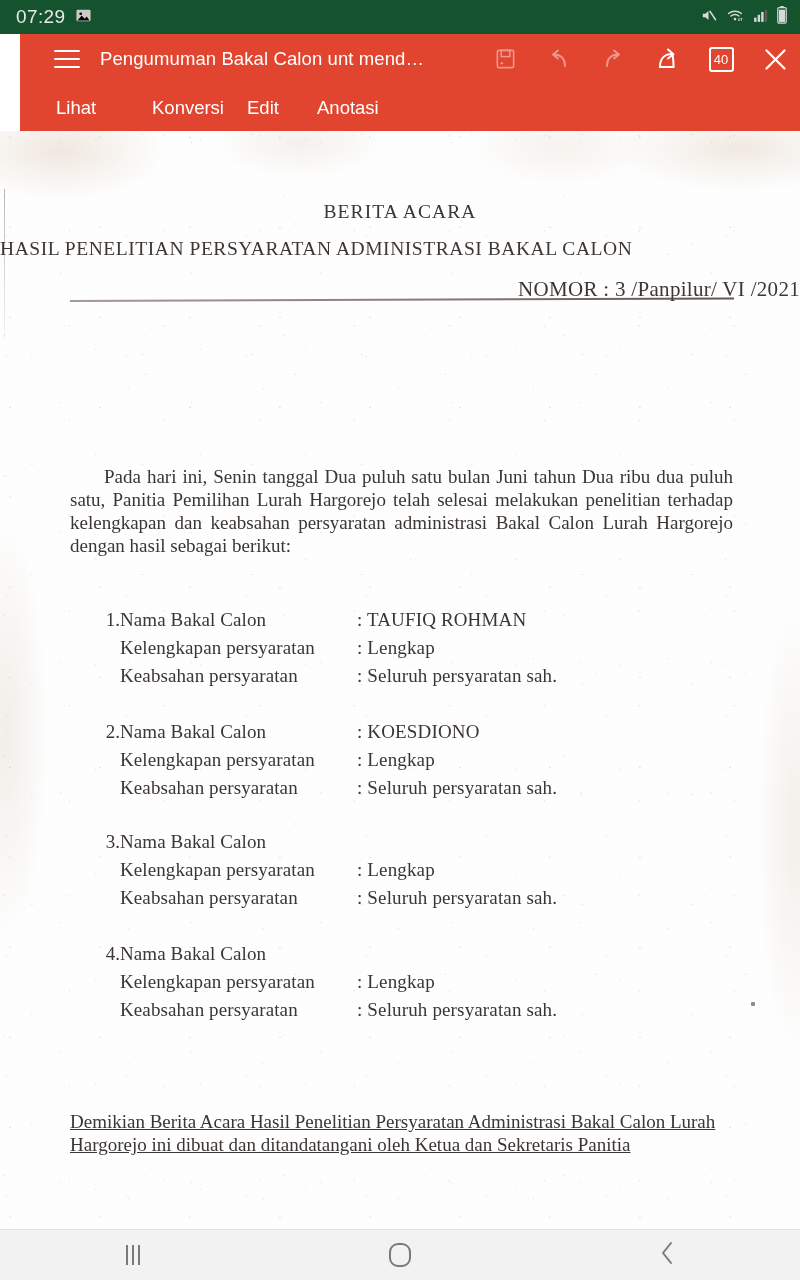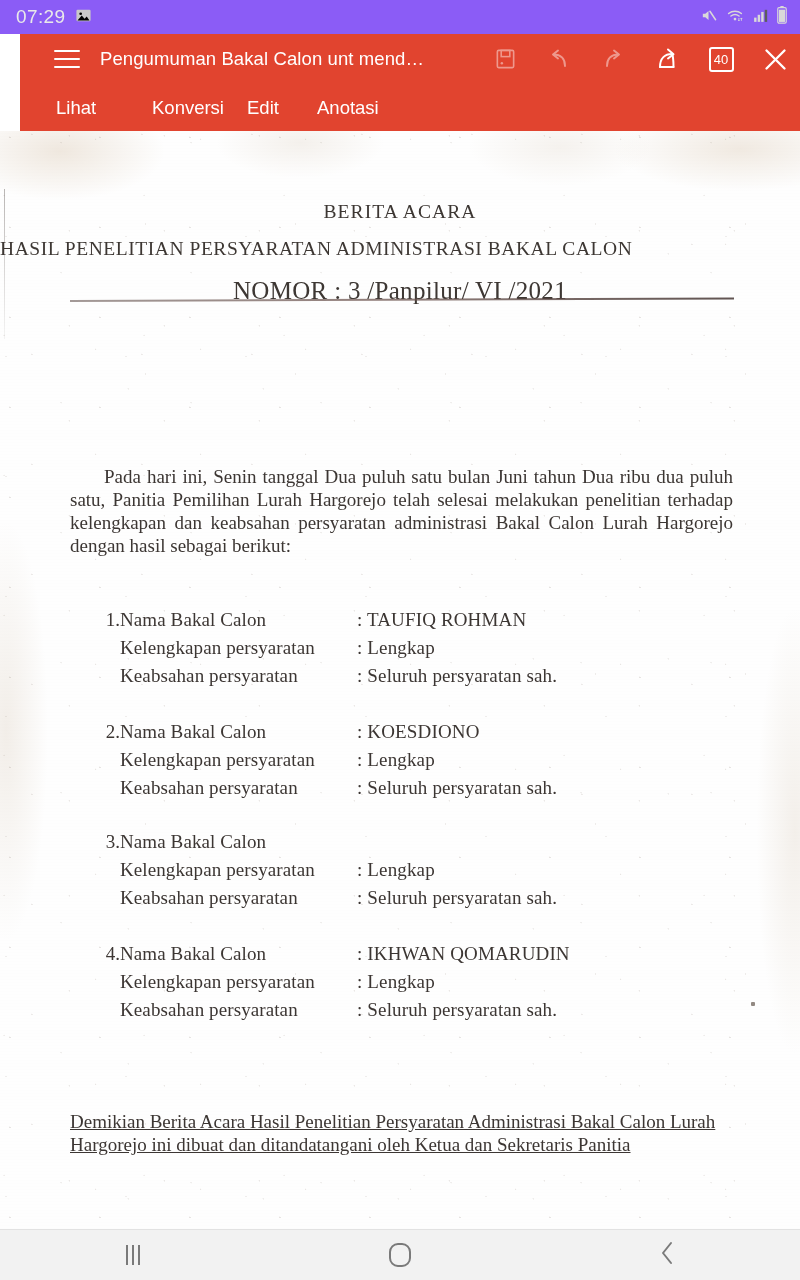--- a/index.html
+++ b/index.html
@@ -7,21 +7,21 @@
     width:800px; height:1280px;
     background:#ffffff;
     font-family:"Liberation Sans", sans-serif;
     overflow:hidden;
   }
   #screen { position:relative; width:800px; height:1280px; overflow:hidden; }
 
   
   .statusbar {
     position:absolute; top:0; left:0; width:800px; height:34px;
-    background:#8b5cf6; color:#e8e8e8;
+    background:#14532d; color:#e8e8e8;
     display:flex; align-items:center; justify-content:space-between;
     padding:0 12px 0 16px;
   }
   .sb-left { display:flex; align-items:center; gap:9px; }
   .sb-time { font-size:19px; letter-spacing:.4px; color:#e9e9e9; }
   .sb-right { display:flex; align-items:center; gap:7px; }
 
   
   .appbar {
     position:absolute; top:34px; left:0; width:800px; height:97px;
@@ -117,21 +117,21 @@
     text-align:center; font-size:19.5px; letter-spacing:1.1px;
     color:#3d3733;
   }
   .h-sub {
     position:absolute; top:107px; left:0; width:800px;
     font-size:19.5px; letter-spacing:.55px;
     color:#3d3733;
   }
   .h-nomor {
     position:absolute; top:146px; left:0; width:800px;
-    text-align:center; font-size:25px; letter-spacing:.3px;
+    text-align:right; font-size:21px; letter-spacing:.3px;
     color:#3d3733;
   }
   .rule {
     position:absolute; top:169px; left:70px; width:664px; height:2px;
     background:linear-gradient(90deg, rgba(90,72,68,.55), rgba(110,85,80,.75) 45%, rgba(70,55,52,.85));
     transform:rotate(-0.22deg); transform-origin:left center;
   }
 
   .para {
     position:absolute; left:70px; width:663px;
@@ -350,21 +350,20 @@
           <div class="cand-row">
             <span class="cand-label">Keabsahan persyaratan</span>
             <span class="cand-value">: Seluruh persyaratan sah.</span>
           </div>
         </div>
 
         <div class="cand" style="top:812px;">
           <div class="cand-row">
             <span class="cand-num">4.</span>
             <span class="cand-label">Nama Bakal Calon</span>
-            <span class="cand-value">: IKHWAN QOMARUDIN</span>
           </div>
           <div class="cand-row">
             <span class="cand-label">Kelengkapan persyaratan</span>
             <span class="cand-value">: Lengkap</span>
           </div>
           <div class="cand-row">
             <span class="cand-label">Keabsahan persyaratan</span>
             <span class="cand-value">: Seluruh persyaratan sah.</span>
           </div>
         </div>

